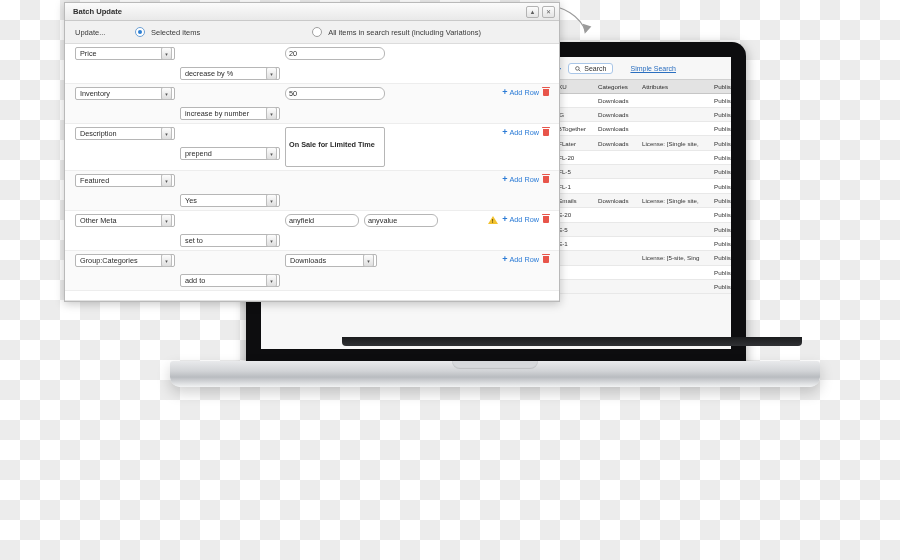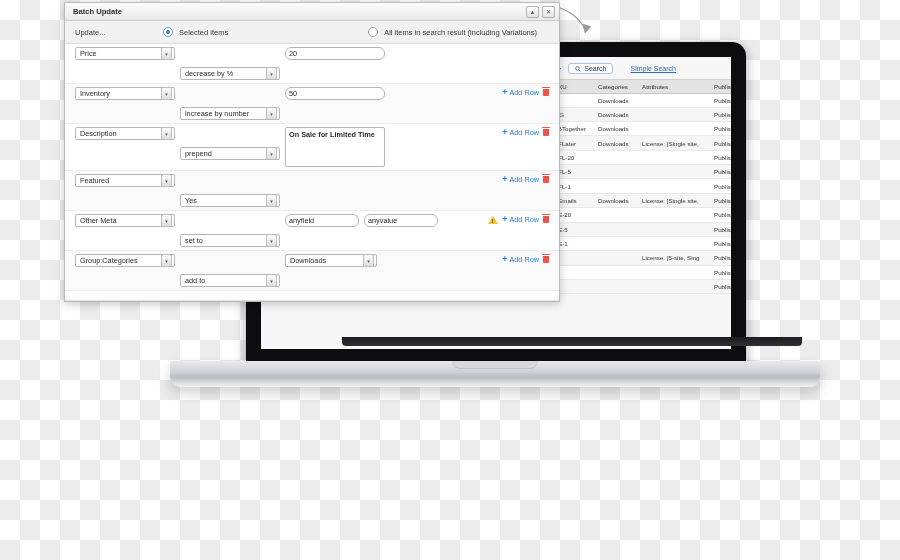--- a/index.html
+++ b/index.html
@@ -92,21 +92,21 @@
   .mode-label{font-size:7.5px;color:#3a3a3a;width:60px;}
   .radio{
     width:8px;height:8px;border-radius:50%;border:1px solid #9f9f9f;background:#fff;
     display:inline-block;position:relative;margin-right:6px;vertical-align:middle;
   }
   .radio.on{border-color:#6b9fd4;}
   .radio.on:after{
     content:"";position:absolute;left:2px;top:2px;width:4px;height:4px;
     border-radius:50%;background:#2d7fd3;
   }
-  .mode-opt{display:flex;align-items:center;font-size:7.5px;color:#3a3a3a;margin-left:28px;}
+  .mode-opt{display:flex;align-items:center;font-size:7.5px;color:#3a3a3a;}
   .mode-gap{width:112px;}
 
   .rows{background:#fff;border-top:1px solid #dcdcdc;}
   .frow{
     display:flex;align-items:flex-start;padding:3px 10px;gap:5px;
     border-bottom:1px solid #ededed;min-height:15px;
   }
   .frow.shade{background:#fafafa;}
   .sel{
     height:13px;border:1px solid #b6b6b6;border-radius:2px;background:#fff;
@@ -124,21 +124,21 @@
   .sel-c{width:92px;}
   .txt{
     height:13px;border:1px solid #b6b6b6;border-radius:6px;background:#fff;
     font-size:7.3px;color:#2b2b2b;padding:0 3px;display:flex;align-items:center;
     box-sizing:border-box;
   }
   .txt-wide{width:100px;}
   .txt-half{width:74px;}
   .area{
     width:100px;min-height:40px;border:1px solid #b6b6b6;border-radius:2px;background:#fff;
-    font-size:7.3px;color:#2b2b2b;padding:2px 3px;line-height:1.35;box-sizing:border-box;
+    font-size:7.3px;color:#2b2b2b;padding:12px 3px;line-height:1.35;box-sizing:border-box;
   }
   .tail{margin-left:auto;display:flex;align-items:center;gap:4px;padding-top:1px;}
   .addrow{color:#2b7bd6;font-size:7.3px;white-space:nowrap;display:flex;align-items:center;gap:2px;}
   .addrow .pl{color:#2b7bd6;font-weight:bold;font-size:9px;line-height:7px;}
   .trash{
     width:6px;height:7px;background:#e8554a;border-radius:0 0 1px 1px;position:relative;
   }
   .trash:before{
     content:"";position:absolute;top:-2.5px;left:-1px;width:8px;height:1.6px;
     background:#e8554a;border-radius:1px;

